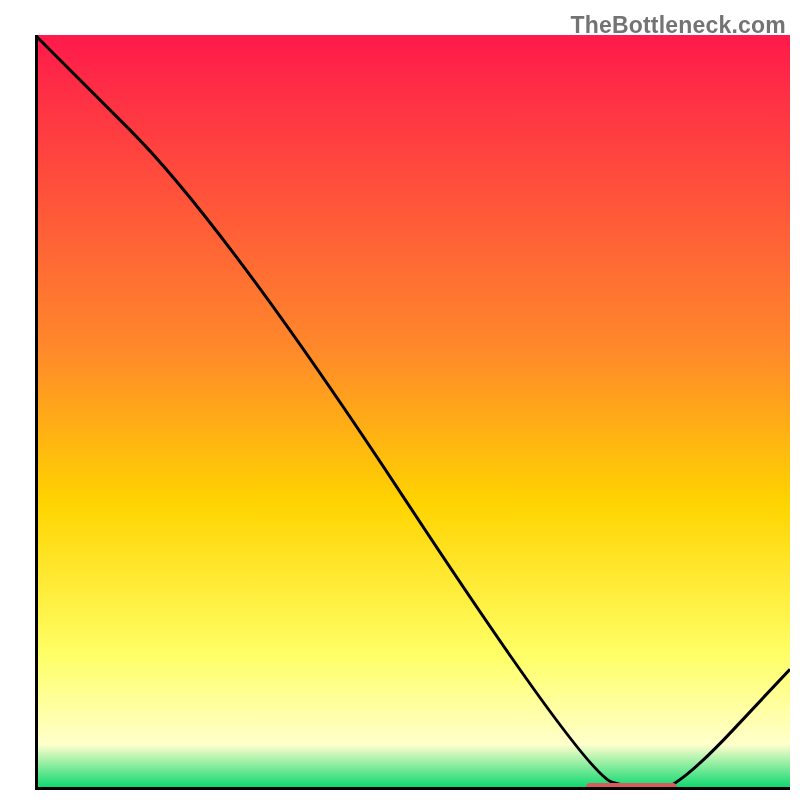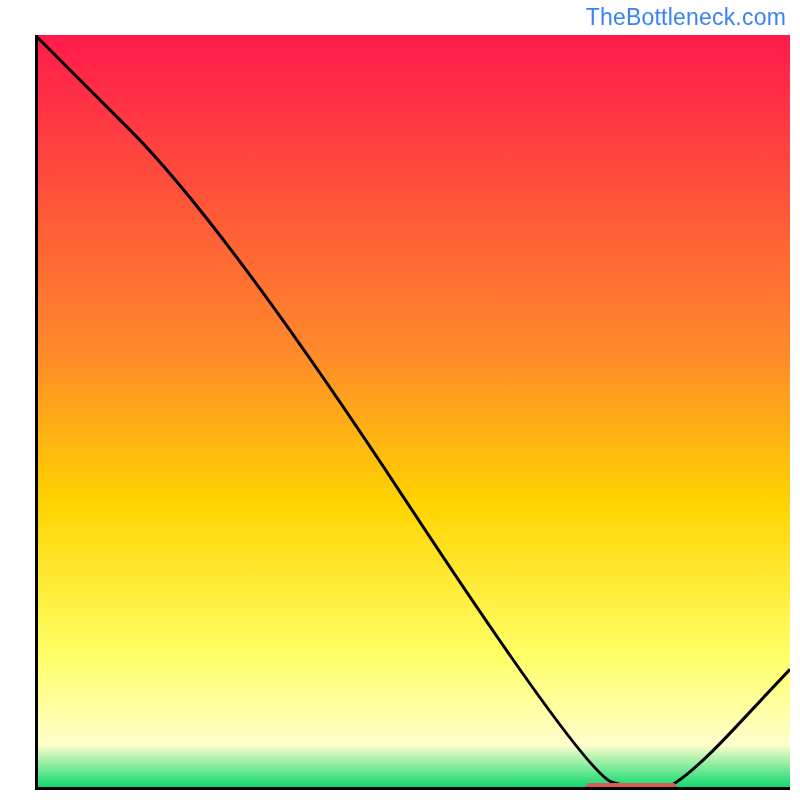--- a/index.html
+++ b/index.html
@@ -10,25 +10,25 @@
     background: #ffffff;
     font-family: Arial, Helvetica, sans-serif;
   }
   .wrap {
     position: relative;
     width: 800px;
     height: 800px;
   }
   .attribution {
     position: absolute;
-    top: 4px;
+    top: 12px;
     right: 14px;
     font-size: 23px;
-    font-weight: normal;
-    color: #3b82f6;
+    font-weight: bold;
+    color: #737373;
     letter-spacing: 0.2px;
   }
   .plot {
     position: absolute;
     left: 35px;
     top: 35px;
     width: 755px;
     height: 755px;
   }
   svg {

